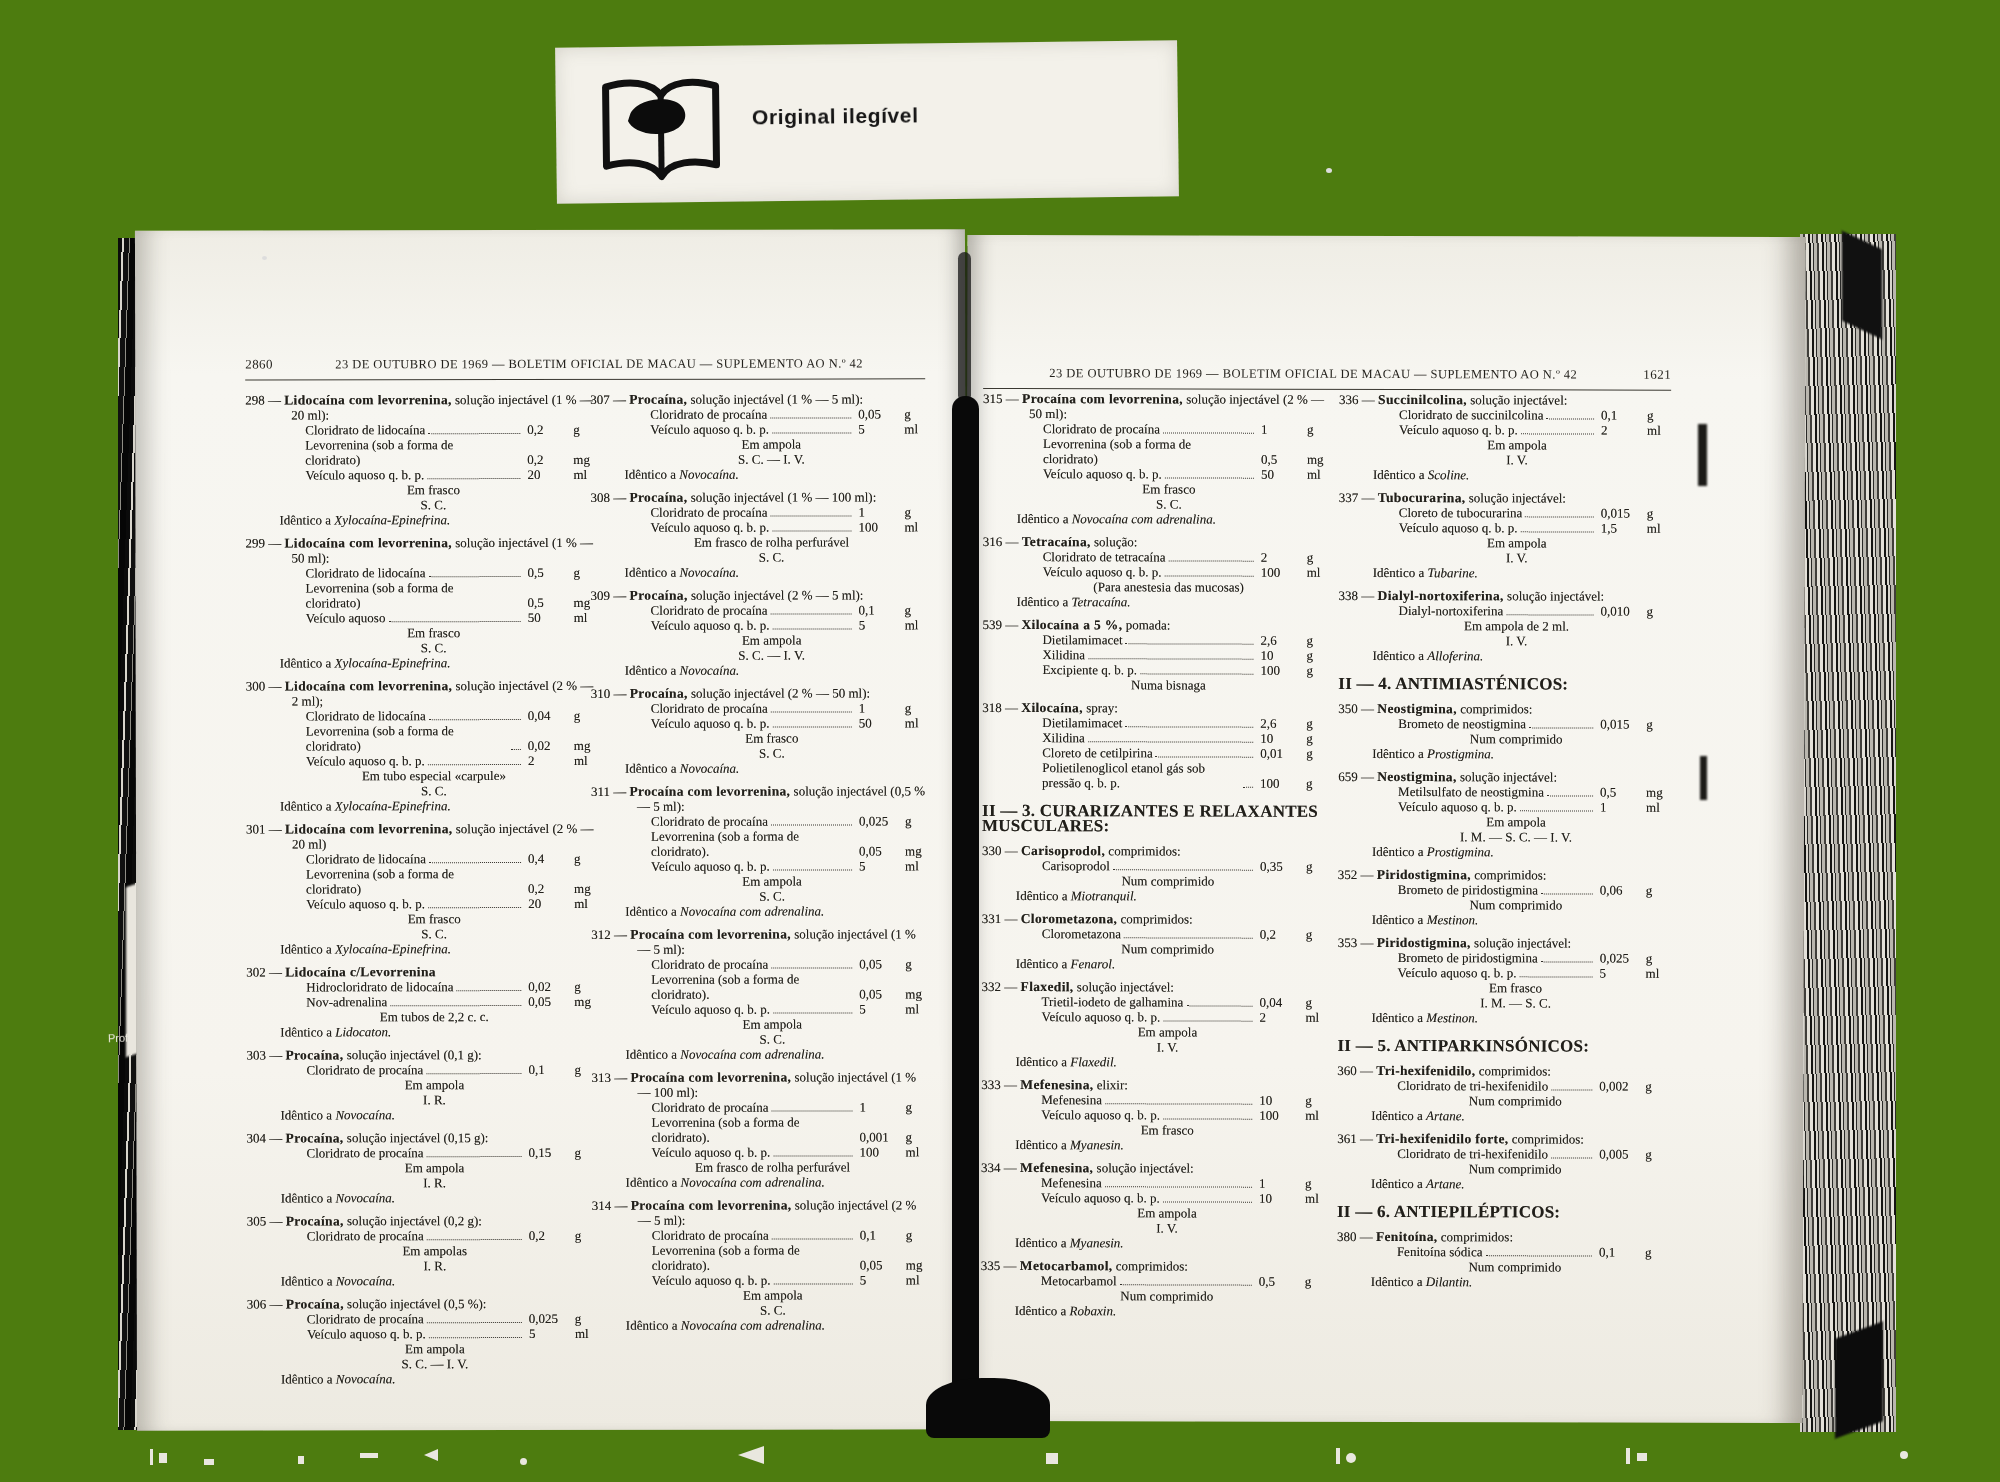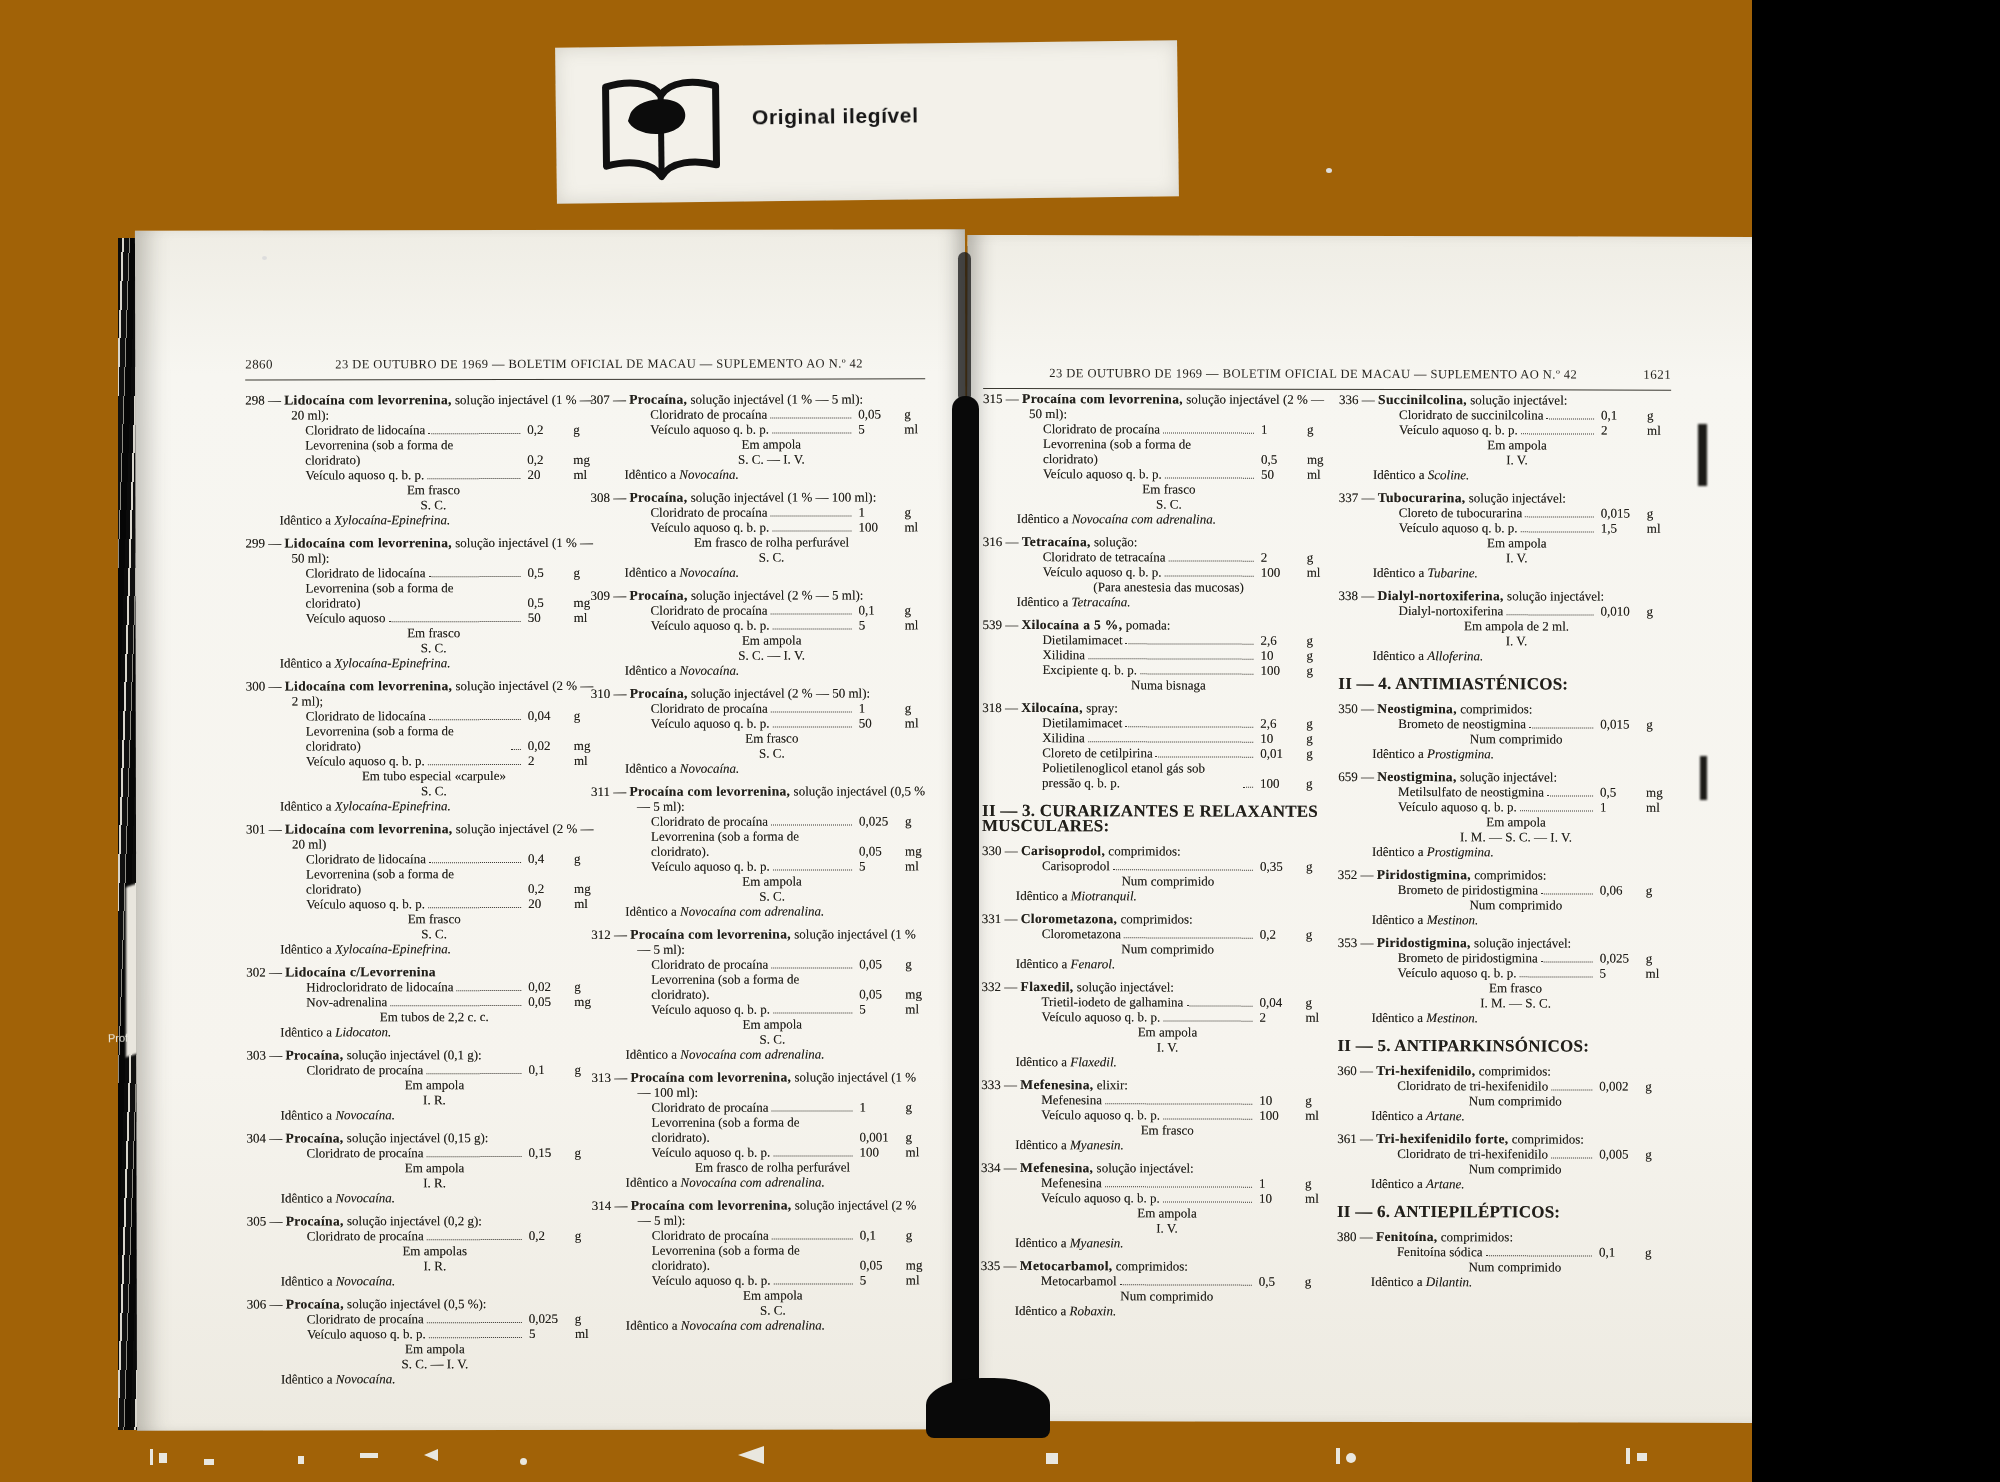--- a/index.html
+++ b/index.html
@@ -1,16 +1,16 @@
 <!DOCTYPE html>
 <html><head>
 <meta charset="utf-8">
 <style>
   html,body{margin:0;padding:0;background:#000;}
-  #canvas{position:relative;width:1752px;height:1482px;background:#a16207;overflow:hidden;
+  #canvas{position:relative;width:2000px;height:1482px;background:#4d7c0f;overflow:hidden;
           font-family:"Liberation Serif","DejaVu Serif",serif;}
   
   .stamp-card{position:absolute;left:556px;top:44px;width:622px;height:156px;background:#f3f1ea;
               transform:rotate(-0.7deg);box-shadow:inset 0 0 18px rgba(120,115,100,.25);}
   .stamp-card svg{position:absolute;left:30px;top:16px;}
   .stamp-label{position:absolute;left:196px;top:60px;font-family:"Liberation Sans","DejaVu Sans",sans-serif;
                font-weight:bold;font-size:21px;letter-spacing:.6px;color:#151515;filter:blur(.3px);}
   .left-edge{position:absolute;left:118px;top:238px;width:80px;height:1192px;filter:blur(.5px);
      background:repeating-linear-gradient(92deg,#0b0b0b 0 4px,#d8d5cc 4px 6px,#101010 6px 11px,#8f8d85 11px 12px,#060606 12px 18px);}
   .edge-blob{position:absolute;background:#e9e6de;filter:blur(1px);}

